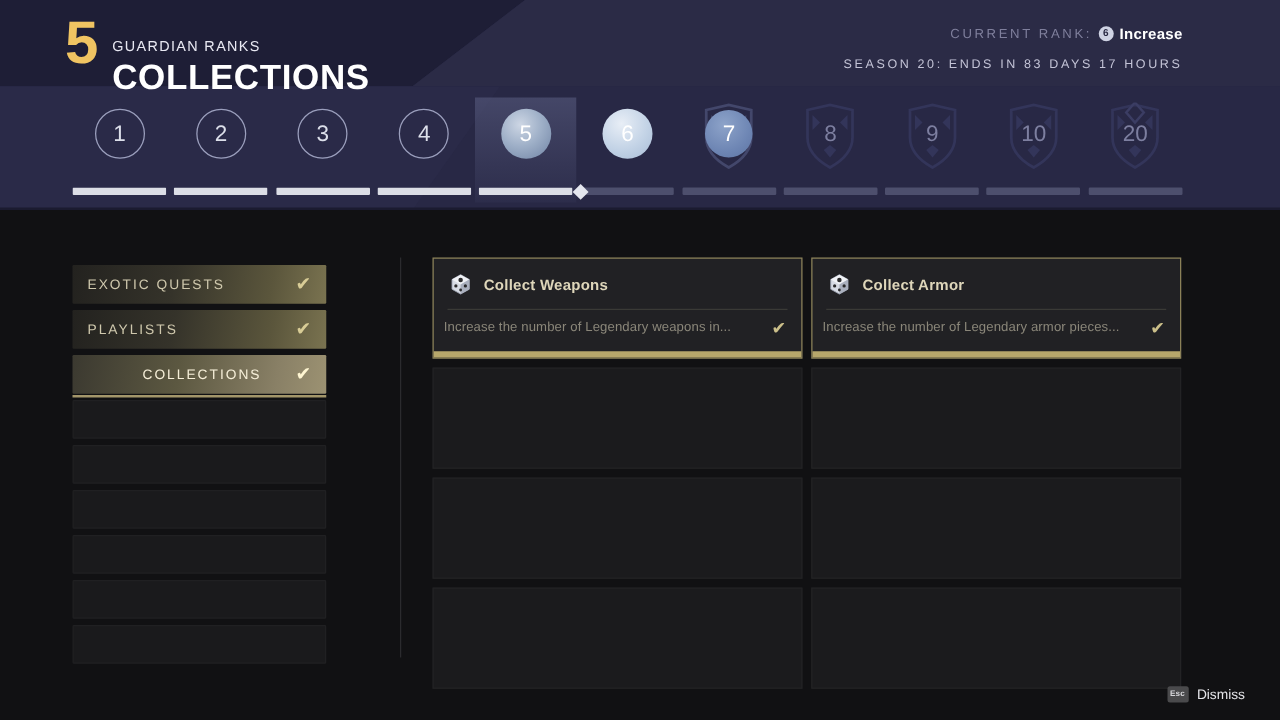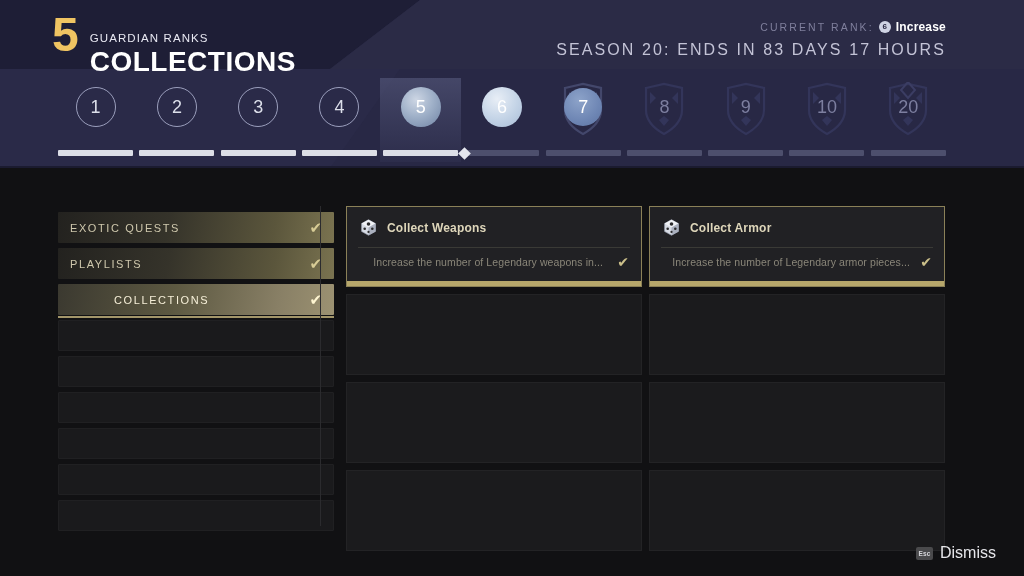--- a/index.html
+++ b/index.html
@@ -50,21 +50,21 @@
   
   .hdr-right { position: absolute; right: 78px; top: 20px; text-align: right; }
   .cur-rank-line { display: flex; align-items: center; justify-content: flex-end; gap: 5px; }
   .cur-rank-label { font-size: 10.5px; color: #7f7f9c; letter-spacing: 2.1px; }
   .rank-badge {
     width: 12px; height: 12px; border-radius: 50%;
     background: #cfd3e4; color: #2a2a44; font-size: 8px; font-weight: bold;
     display: flex; align-items: center; justify-content: center; line-height: 1;
   }
   .cur-rank-value { font-size: 12px; color: #ffffff; font-weight: bold; letter-spacing: 0.2px; }
-  .season-line { font-size: 16px; color: #c3c3d6; letter-spacing: 2.1px; margin-top: 7px; }
+  .season-line { font-size: 10px; color: #c3c3d6; letter-spacing: 2.1px; margin-top: 12px; }
 
   
   .track { position: absolute; left: 55px; top: 78px; width: 894px; height: 84px; display: flex; }
   .rank-cell { position: relative; width: 81.3px; height: 84px; }
   .rank-cell.active-bg {
     background: linear-gradient(180deg, rgba(92,96,132,0.55) 0%, rgba(60,62,95,0.22) 100%);
   }
   .rank-mark {
     position: absolute; left: 50%; top: 8px; transform: translateX(-50%);
     width: 42px; height: 42px; display: flex; align-items: center; justify-content: center;
@@ -101,21 +101,21 @@
   .seg-bar.empty { background: #4d4f6d; }
   .seg-marker {
     position: absolute; width: 9px; height: 9px; background: #e4e6ee;
     transform: rotate(45deg); bottom: 4.5px; left: -1px;
   }
 
   
   .body-area { position: absolute; left: 0; top: 168px; width: 1024px; height: 408px; background: #111113; }
 
   
-  .sidebar { position: absolute; left: 58px; top: 44px; width: 276px; }
+  .sidebar { position: absolute; left: 58px; top: 44px; width: 203px; }
   .side-item {
     position: relative; height: 31px; margin-bottom: 5px; display: flex; align-items: center;
     padding: 0 12px; border-radius: 1px;
   }
   .side-item.cat {
     background: linear-gradient(100deg, #23221f 0%, #35332a 40%, #5b563c 78%, #7a7350 100%);
   }
   .side-item.cat.selected {
     background: linear-gradient(100deg, #3b3930 0%, #5c5841 42%, #898066 80%, #9c9272 100%);
   }
@@ -124,39 +124,39 @@
   .side-check { font-size: 15px; color: #d8cc96; line-height: 1; }
   .side-item.cat.selected .side-check { color: #fff6d2; }
   .side-item.empty { background: #1a1a1c; border: 1px solid #202022; }
   .sel-underline { position: absolute; left: 0; right: 0; bottom: -3px; height: 2px; background: #a3966a; }
   .v-divider { position: absolute; left: 320px; top: 38px; width: 1px; height: 320px; background: #2b2b2e; }
 
   
   .grid { position: absolute; left: 346px; top: 38px; width: 600px; }
   .grid-row { display: flex; gap: 7px; margin-bottom: 7px; }
   .card { position: relative; width: 296px; height: 81px; background: #1b1b1d; border: 1px solid #232325; }
-  .card.filled { background: #212124; border: 1px solid #8b8158; text-align: center; }
+  .card.filled { background: #212124; border: 1px solid #8b8158; }
   .card-head { display: flex; align-items: center; gap: 9px; padding: 11px 12px 0 12px; }
   .card-icon { width: 19px; height: 19px; }
   .card-title { font-size: 12px; color: #ded6ba; font-weight: bold; letter-spacing: 0.2px; }
   .card-sep { height: 1px; background: #3a3a36; margin: 10px 11px 0 11px; }
-  .card-desc-row { display: flex; align-items: center; padding: 7px 12px 0 20px; gap: 8px; }
+  .card-desc-row { display: flex; align-items: center; padding: 7px 12px 0 8px; gap: 8px; }
   .card-desc { font-size: 10.5px; color: #8a8679; flex: 1; letter-spacing: 0.1px; white-space: nowrap; overflow: hidden; }
   .card-check { font-size: 14px; color: #cbbf8a; line-height: 1; }
   .card-progress { position: absolute; left: 0; right: 0; bottom: 0; height: 5px; background: #2a2a26; }
   .card-progress-fill { height: 100%; background: #b7a76b; }
 
   
   .footer { position: absolute; right: 28px; bottom: 14px; display: flex; align-items: center; gap: 7px; }
   .esc-key {
     width: 17px; height: 13px; border-radius: 2px; background: #4a4a4c;
     color: #d6d6da; font-size: 6.5px; font-weight: bold;
     display: flex; align-items: center; justify-content: center; letter-spacing: 0.2px;
   }
-  .dismiss-label { font-size: 16px; color: #e6e6ea; }
+  .dismiss-label { font-size: 11px; color: #e6e6ea; }
 </style>
 </head>
 <body>
 
 <div id="app">
 
   <div class="header">
     <div class="hdr-base"></div>
     <div class="hdr-topleft"></div>
     <div class="hdr-topright"></div>

